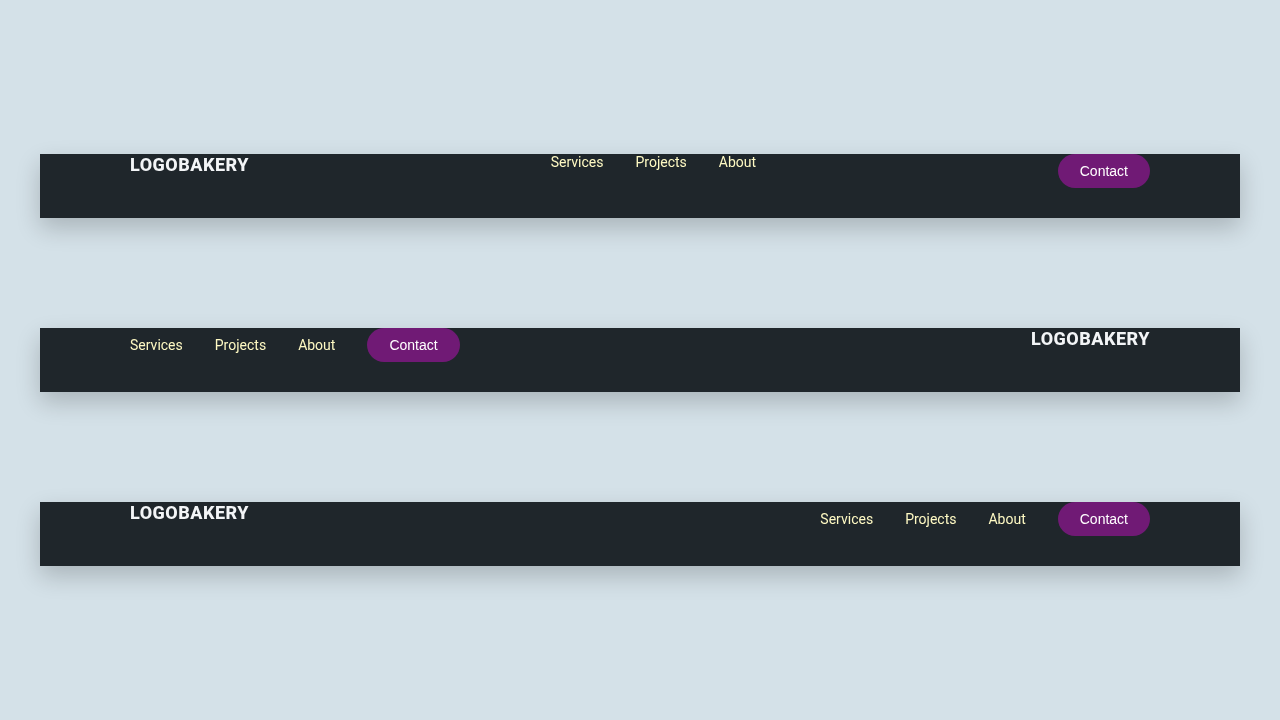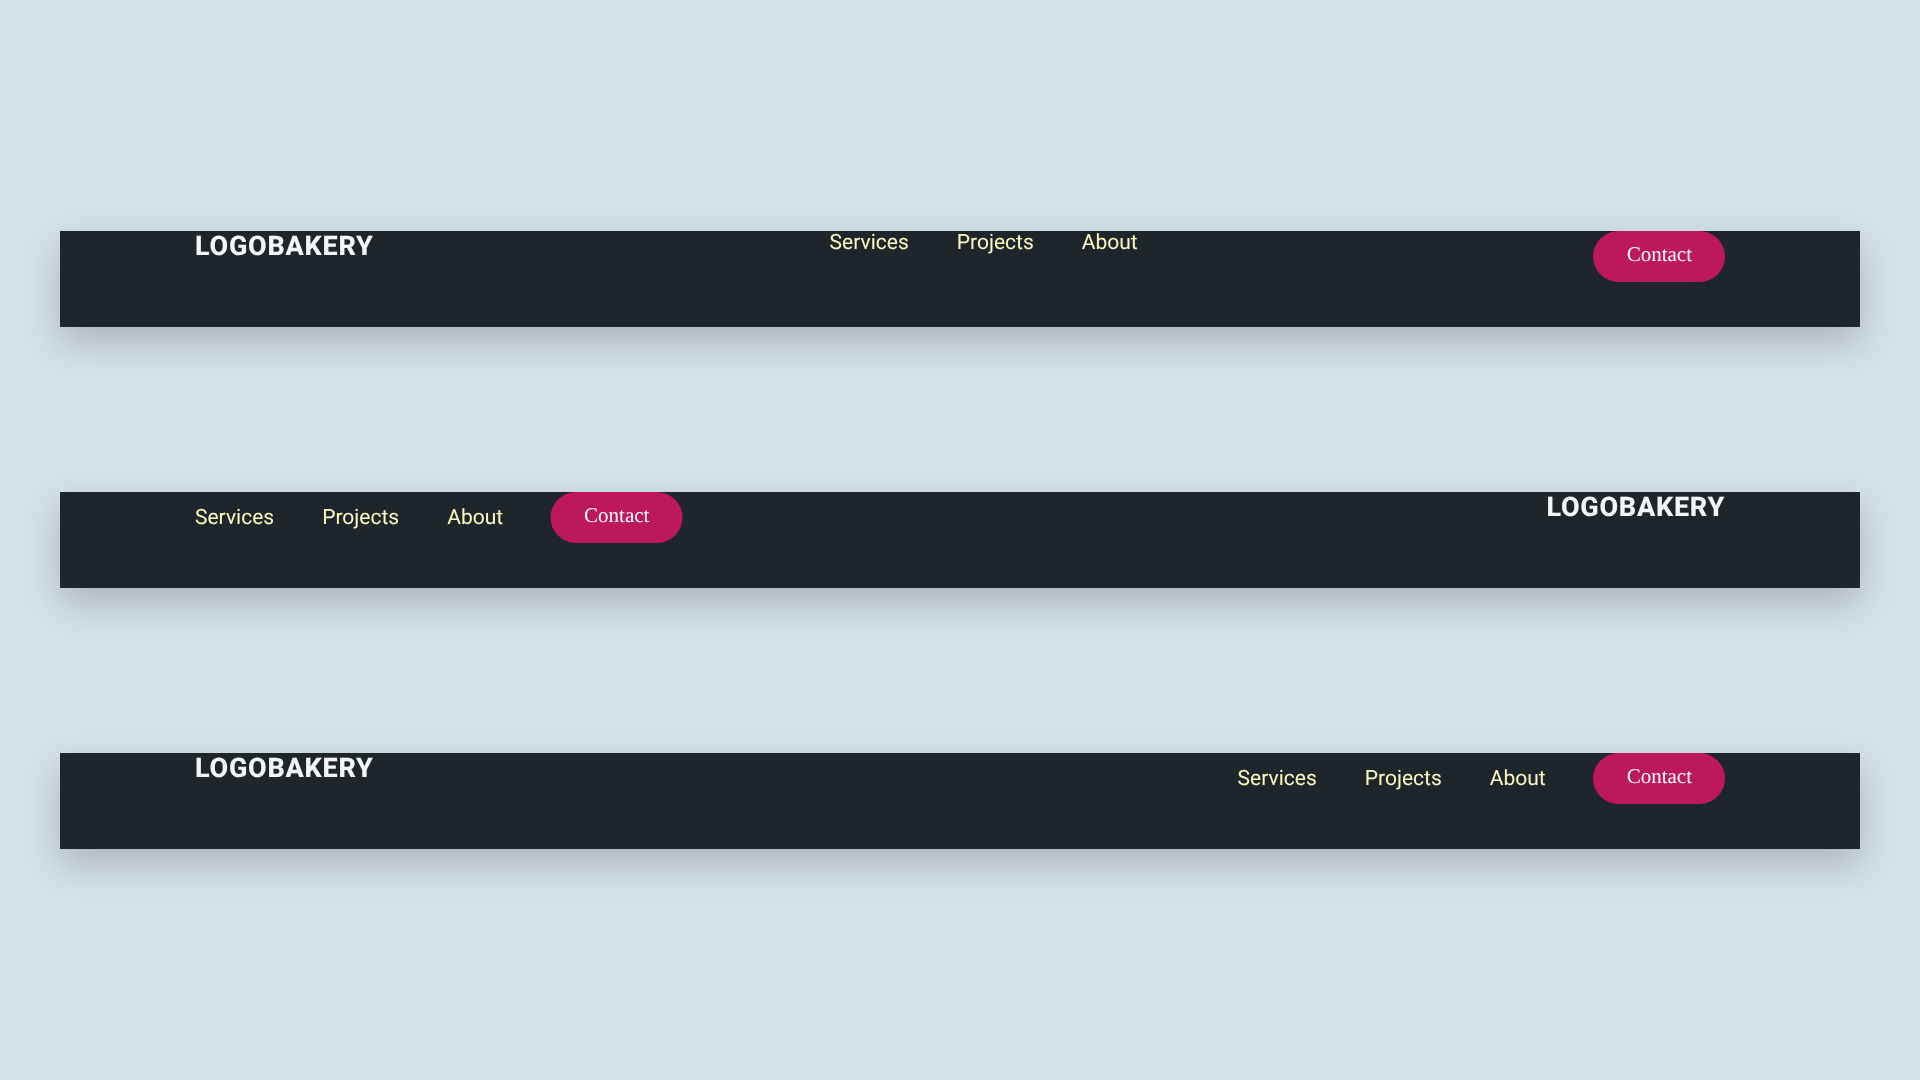--- a/index.html
+++ b/index.html
@@ -37,28 +37,28 @@
       align-items: center;
       gap: 32px;
     }
     .nav-link {
       color: #fef9c3;
       font-size: 14px;
       font-weight: 400;
       cursor: pointer;
     }
     .contact-btn {
-      background: #be185d;
+      background: #701a75;
       color: #ffffff;
       border: none;
       border-radius: 100px;
       padding: 9px 22px;
       font-size: 14px;
       cursor: pointer;
-      font-family: Liberation Serif, serif;
+      font-family: Liberation Sans, sans-serif;
     }
     
     .navbar-1 .logo {
       flex: 0 0 auto;
     }
     .navbar-1 .nav-center {
       flex: 1;
       display: flex;
       justify-content: center;
     }

